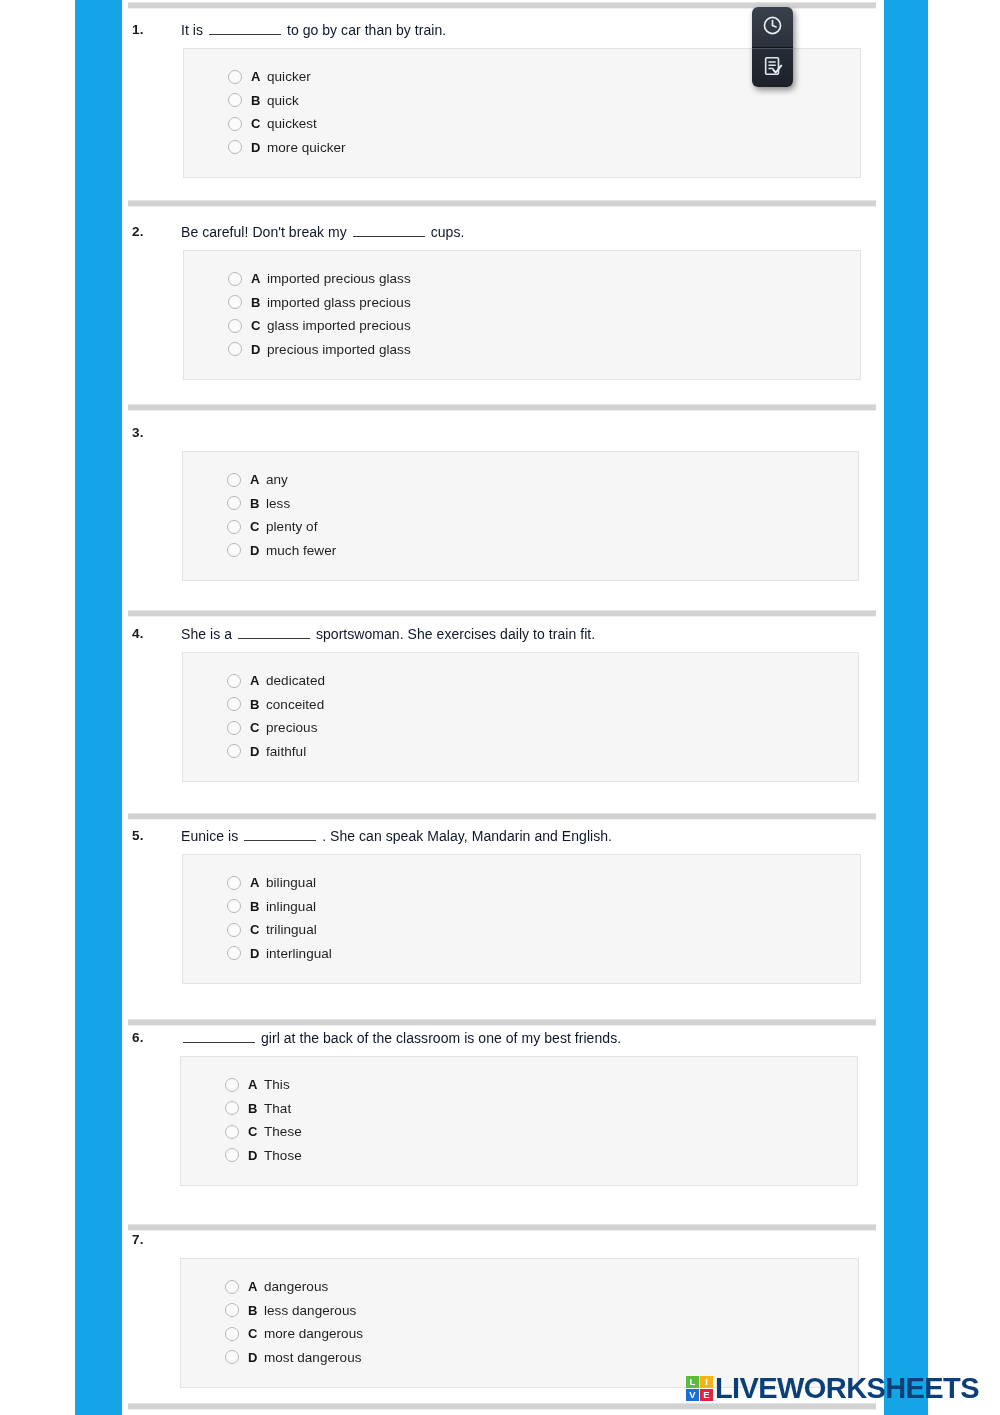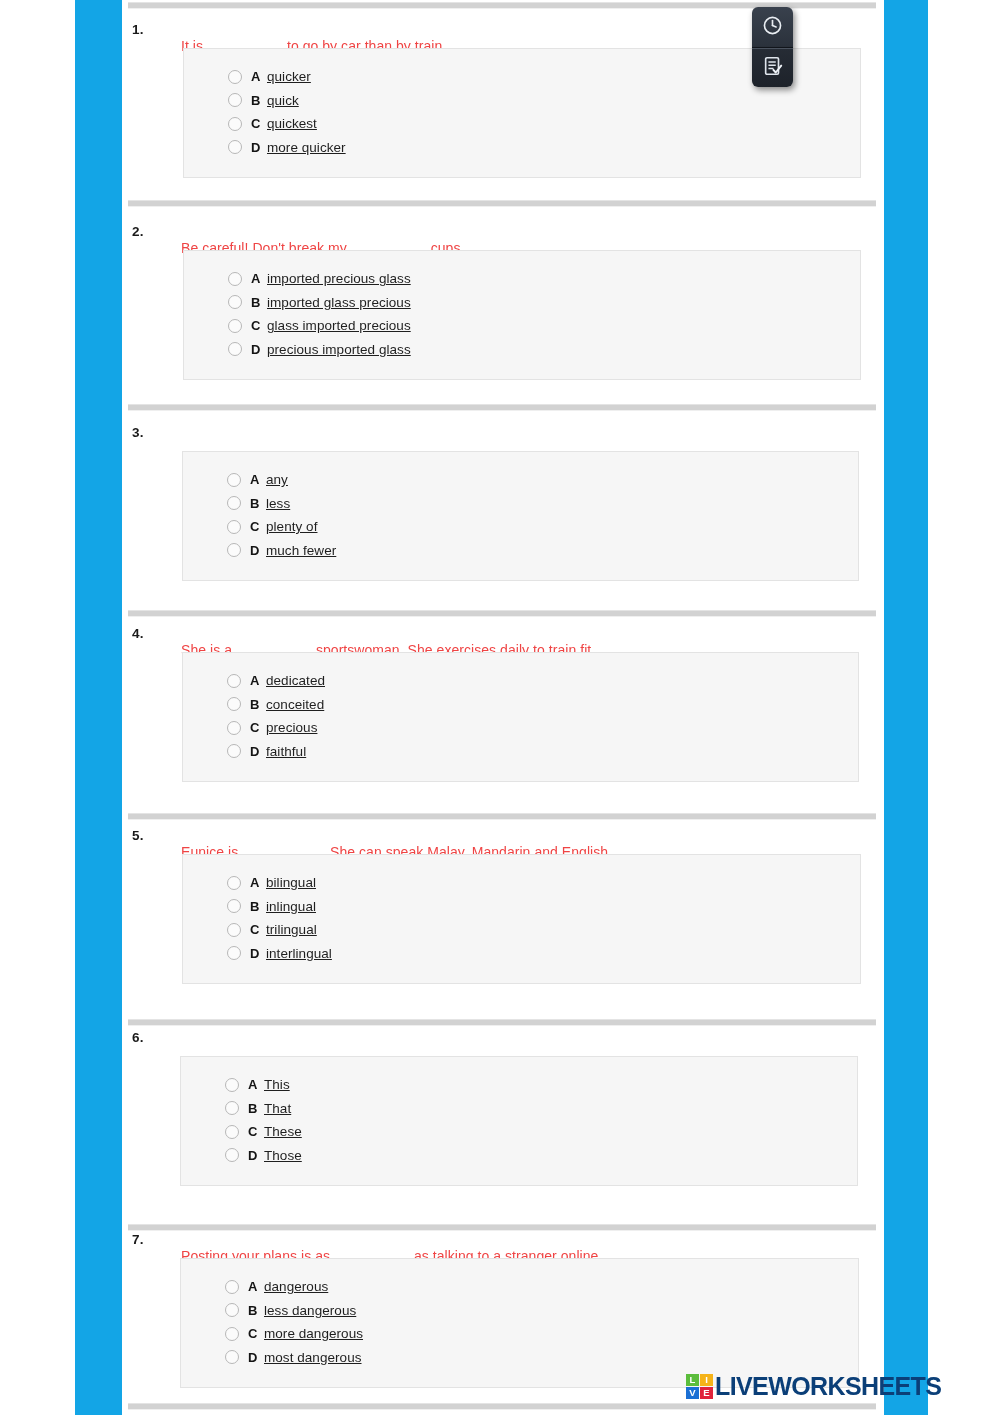--- a/index.html
+++ b/index.html
@@ -71,23 +71,23 @@
     left: 10px;
     top: 0;
     font-size: 13.5px;
     font-weight: bold;
     color: #1a1a1a;
     letter-spacing: 0.2px;
   }
   .q-text {
     position: absolute;
     left: 59px;
-    top: 16px;
+    top: 0;
     font-size: 14px;
-    color: #ef4444;
+    color: #0f172a;
     white-space: nowrap;
     letter-spacing: 0.05px;
   }
   .blank {
     display: inline-block;
     border-bottom: 1.6px solid #3a3a3a;
     width: 72px;
     height: 12px;
     vertical-align: baseline;
     margin: 0 2px;
@@ -123,21 +123,20 @@
     font-size: 13px;
     font-weight: bold;
     color: #141414;
     width: 16px;
     flex: 0 0 auto;
   }
   .opt-text {
     font-size: 13.5px;
     color: #1f1f1f;
     letter-spacing: 0.05px;
-    text-decoration: underline;
   }
 
   
   .tool-widget {
     position: absolute;
     left: 752px;
     top: 7px;
     width: 41px;
     height: 80px;
     background: linear-gradient(180deg,#39414d 0%,#2b323c 48%,#262c35 52%,#1d222a 100%);
@@ -180,21 +179,21 @@
     display: flex;
     align-items: center;
     justify-content: center;
     line-height: 1;
   }
   .lw-sq.l { background: #5bbd3c; }
   .lw-sq.i { background: #f5b318; }
   .lw-sq.v { background: #1a6fd4; }
   .lw-sq.e { background: #e0243c; }
   .lw-word {
-    font-size: 25px;
+    font-size: 29px;
     font-weight: bold;
     color: #0b3f78;
     letter-spacing: -0.6px;
     line-height: 1;
   }
 </style>
 </head>
 <body>
 
 <div class="page">
@@ -349,21 +348,21 @@
             <div class="option">
               <span class="radio"></span>
               <span class="opt-letter">D</span>
               <span class="opt-text">interlingual</span>
             </div>
           </div>
         </div>
         <div class="question" style="top: 1030px;">
           <div class="q-head">
             <div class="q-num">6.</div>
-            <div class="q-text"><span></span> <span class="blank"></span> </div>
+            <div class="q-text"><span></span> <span class="blank"></span> <span>girl at the back of the classroom is one of my best friends.</span></div>
           </div>
           <div class="answer-box" style="left: 58px; width: 678px;">
             <div class="option">
               <span class="radio"></span>
               <span class="opt-letter">A</span>
               <span class="opt-text">This</span>
             </div>
             <div class="option">
               <span class="radio"></span>
               <span class="opt-letter">B</span>
@@ -377,21 +376,20 @@
             <div class="option">
               <span class="radio"></span>
               <span class="opt-letter">D</span>
               <span class="opt-text">Those</span>
             </div>
           </div>
         </div>
         <div class="question" style="top: 1232px;">
           <div class="q-head">
             <div class="q-num">7.</div>
-            <div class="q-text"><span>Posting your plans is as</span> <span class="blank"></span> <span>as talking to a stranger online.</span></div>
           </div>
           <div class="answer-box" style="left: 58px; width: 679px;">
             <div class="option">
               <span class="radio"></span>
               <span class="opt-letter">A</span>
               <span class="opt-text">dangerous</span>
             </div>
             <div class="option">
               <span class="radio"></span>
               <span class="opt-letter">B</span>

